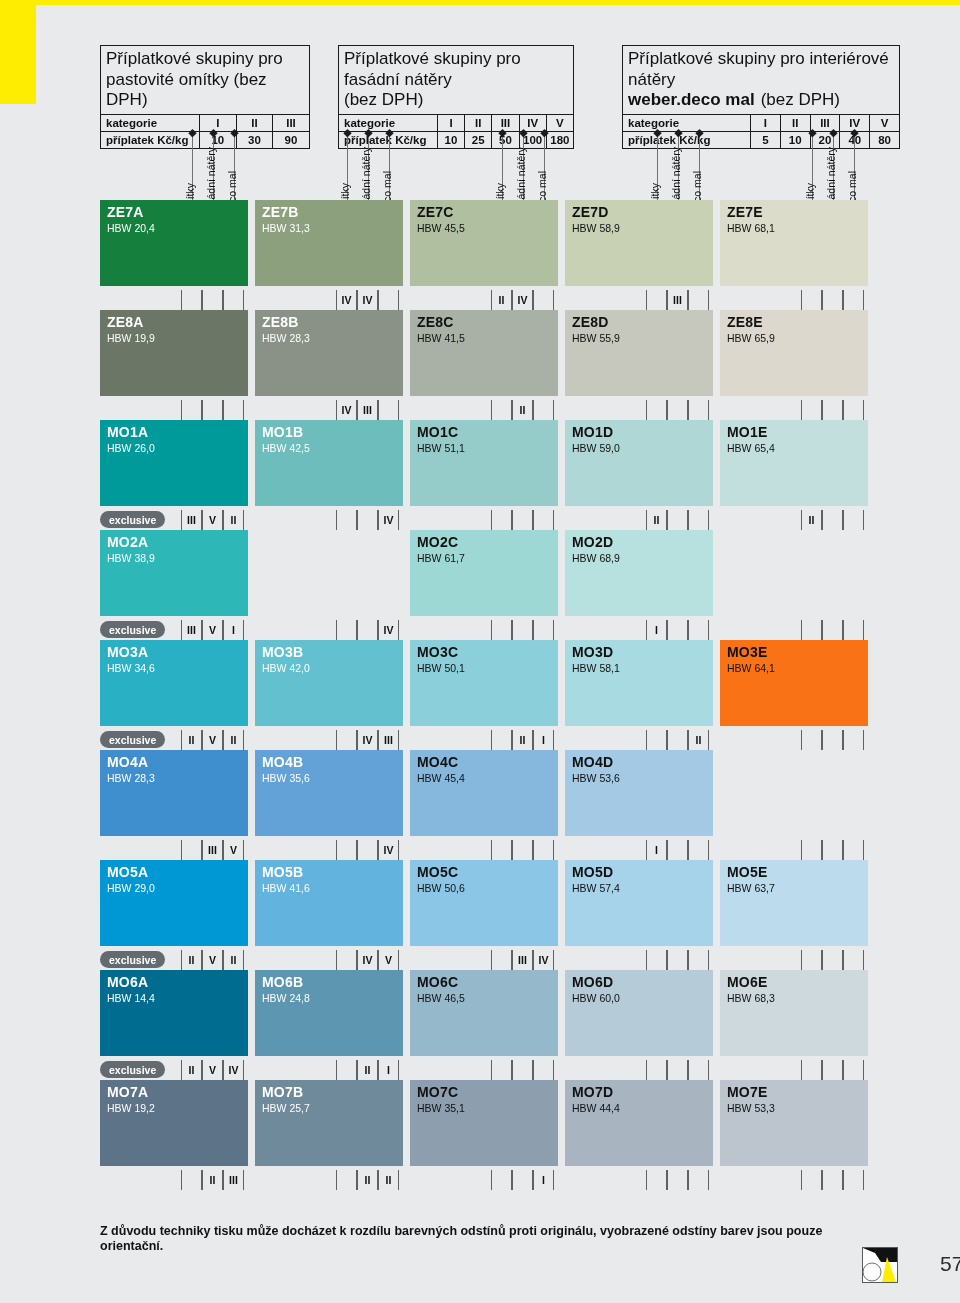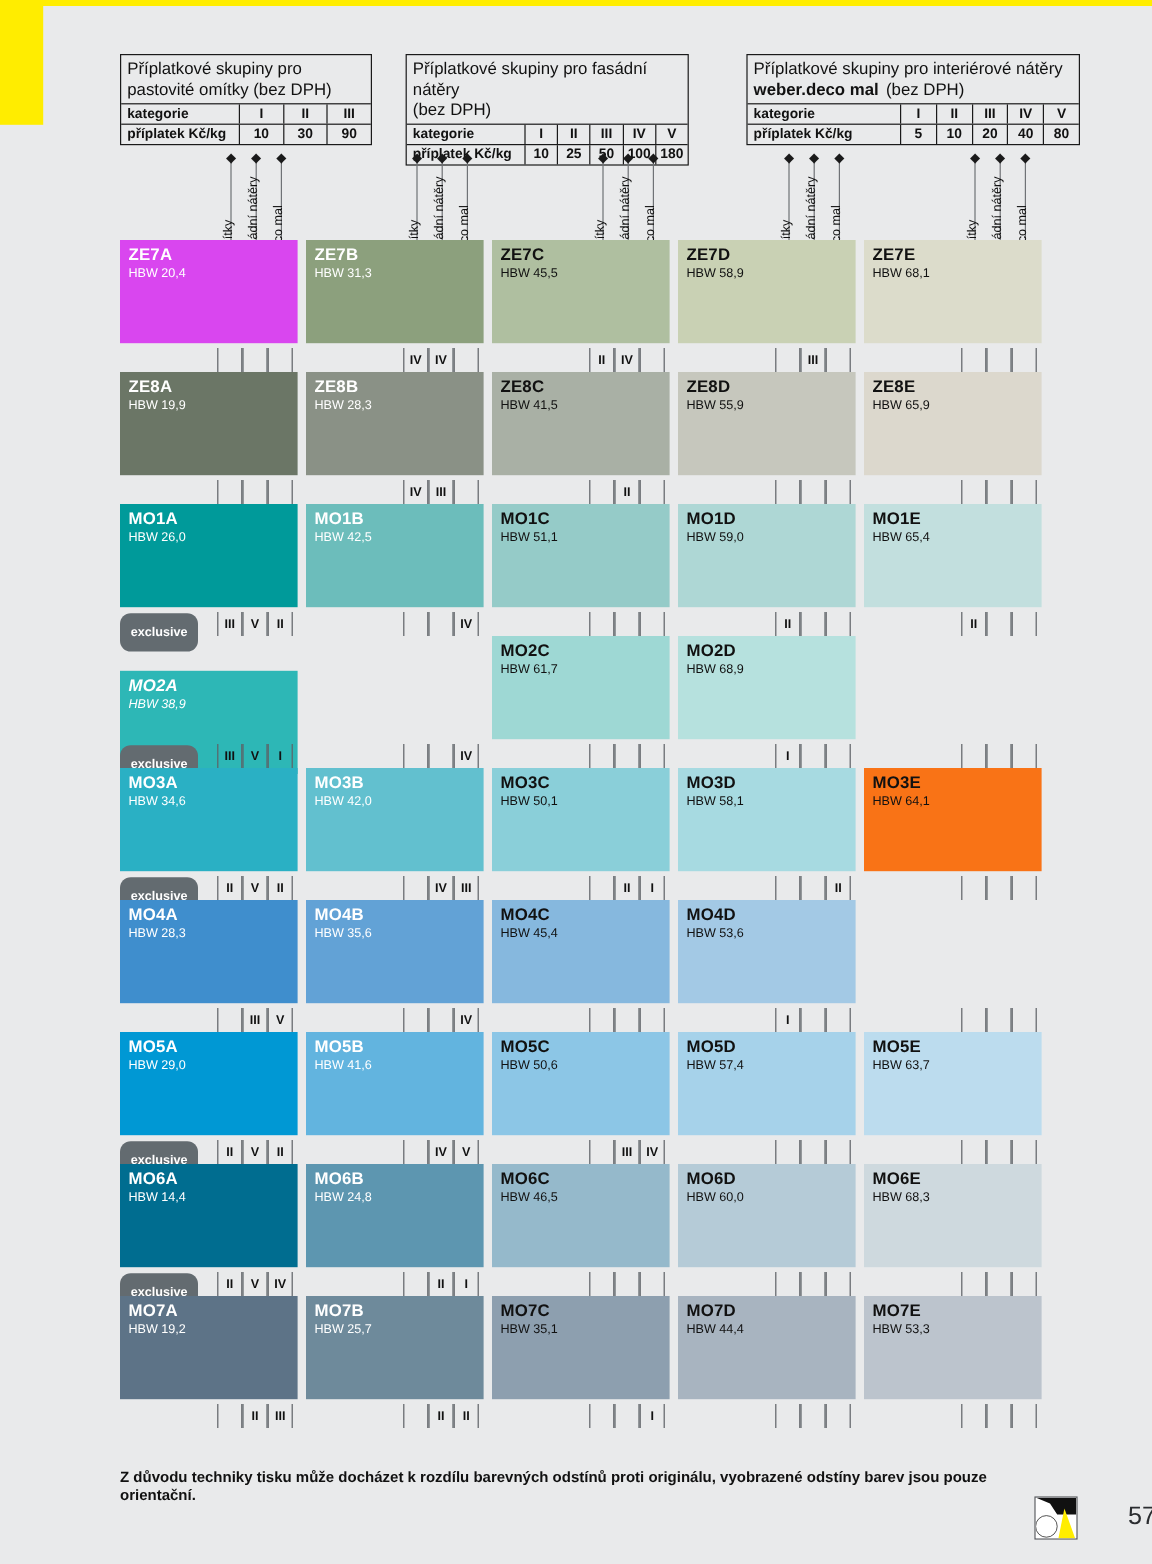--- a/index.html
+++ b/index.html
@@ -32,21 +32,21 @@
     position: absolute; top: 0;
     border: 1.5px solid #1a1a1a;
     background: #e9eaeb;
     font-size: 11.5px; color: #111;
   }
   .ptable .trow { display: flex; align-items: stretch; }
   .ptable .title {
     padding: 3px 5px 3px 5px;
     line-height: 1.22;
     border-bottom: 1.5px solid #1a1a1a;
-    font-size: 14px;
+    font-size: 17px;
   }
   .ptable .title b { font-weight: bold; }
   .ptable .rlabel {
     padding: 2px 5px; font-weight: bold; font-size: 11.5px;
     display: flex; align-items: center;
     white-space: nowrap;
   }
   .ptable .cat-row { border-bottom: 1.5px solid #1a1a1a; }
   .ptable .cell {
     border-left: 1.5px solid #1a1a1a;
@@ -115,21 +115,21 @@
   .catstrip .cbox {
     position: absolute;
     top: 0; height: 20px;
     border-left: 1.2px solid #5e6267;
     border-right: 1.2px solid #5e6267;
     display: flex; align-items: center; justify-content: center;
     font-size: 10.5px; font-weight: bold; color: #111;
   }
   .catstrip .exclusive {
     position: absolute; left: 0; top: 1px;
-    height: 32px; padding: 0 9px;
+    height: 17px; padding: 0 9px;
     border-radius: 9px;
     background: #636b70;
     color: #fff; font-size: 10.5px; font-weight: bold;
     display: flex; align-items: center; justify-content: center;
   }
 
   
   #footer-note {
     position: absolute; left: 100px; top: 1224px;
     width: 740px;
@@ -270,21 +270,21 @@
       <div class="tick" style="left: 13px;"></div>
       <div class="arrow" style="left: 9px;">◆</div>
       <div class="vl" style="left: 6px;">omítky</div>
       <div class="tick" style="left: 34px;"></div>
       <div class="arrow" style="left: 30px;">◆</div>
       <div class="vl" style="left: 27px;">fasádní nátěry</div>
       <div class="tick" style="left: 55px;"></div>
       <div class="arrow" style="left: 51px;">◆</div>
       <div class="vl" style="left: 48px;">deco mal</div>
     </div>
-    <div class="swatch lighttext" style="left: 100px; top: 200px; background: #d946ef;">
+    <div class="swatch lighttext" style="left: 100px; top: 200px; background: #15803d;">
       <div class="code">ZE7A</div>
       <div class="hbw">HBW 20,4</div>
     </div>
     <div class="swatch lighttext" style="left: 255px; top: 200px; background: rgb(140, 160, 125);">
       <div class="code">ZE7B</div>
       <div class="hbw">HBW 31,3</div>
     </div>
     <div class="swatch darktext" style="left: 410px; top: 200px; background: rgb(175, 191, 160);">
       <div class="code">ZE7C</div>
       <div class="hbw">HBW 45,5</div>
@@ -382,21 +382,21 @@
       <div class="cbox" style="left: 391px; width: 21px;"></div>
       <div class="cbox" style="left: 412px; width: 21px;"></div>
       <div class="cbox" style="left: 433px; width: 21px;"></div>
       <div class="cbox" style="left: 546px; width: 21px;">II</div>
       <div class="cbox" style="left: 567px; width: 21px;"></div>
       <div class="cbox" style="left: 588px; width: 21px;"></div>
       <div class="cbox" style="left: 701px; width: 21px;">II</div>
       <div class="cbox" style="left: 722px; width: 21px;"></div>
       <div class="cbox" style="left: 743px; width: 21px;"></div>
     </div>
-    <div class="swatch lighttext" style="left: 100px; top: 559px; background: rgb(45, 183, 182); font-style: italic;">
+    <div class="swatch lighttext" style="left: 100px; top: 530px; background: rgb(45, 183, 182);">
       <div class="code">MO2A</div>
       <div class="hbw">HBW 38,9</div>
     </div>
     <div class="swatch darktext" style="left: 410px; top: 530px; background: rgb(158, 216, 212);">
       <div class="code">MO2C</div>
       <div class="hbw">HBW 61,7</div>
     </div>
     <div class="swatch darktext" style="left: 565px; top: 530px; background: rgb(182, 225, 222);">
       <div class="code">MO2D</div>
       <div class="hbw">HBW 68,9</div>

